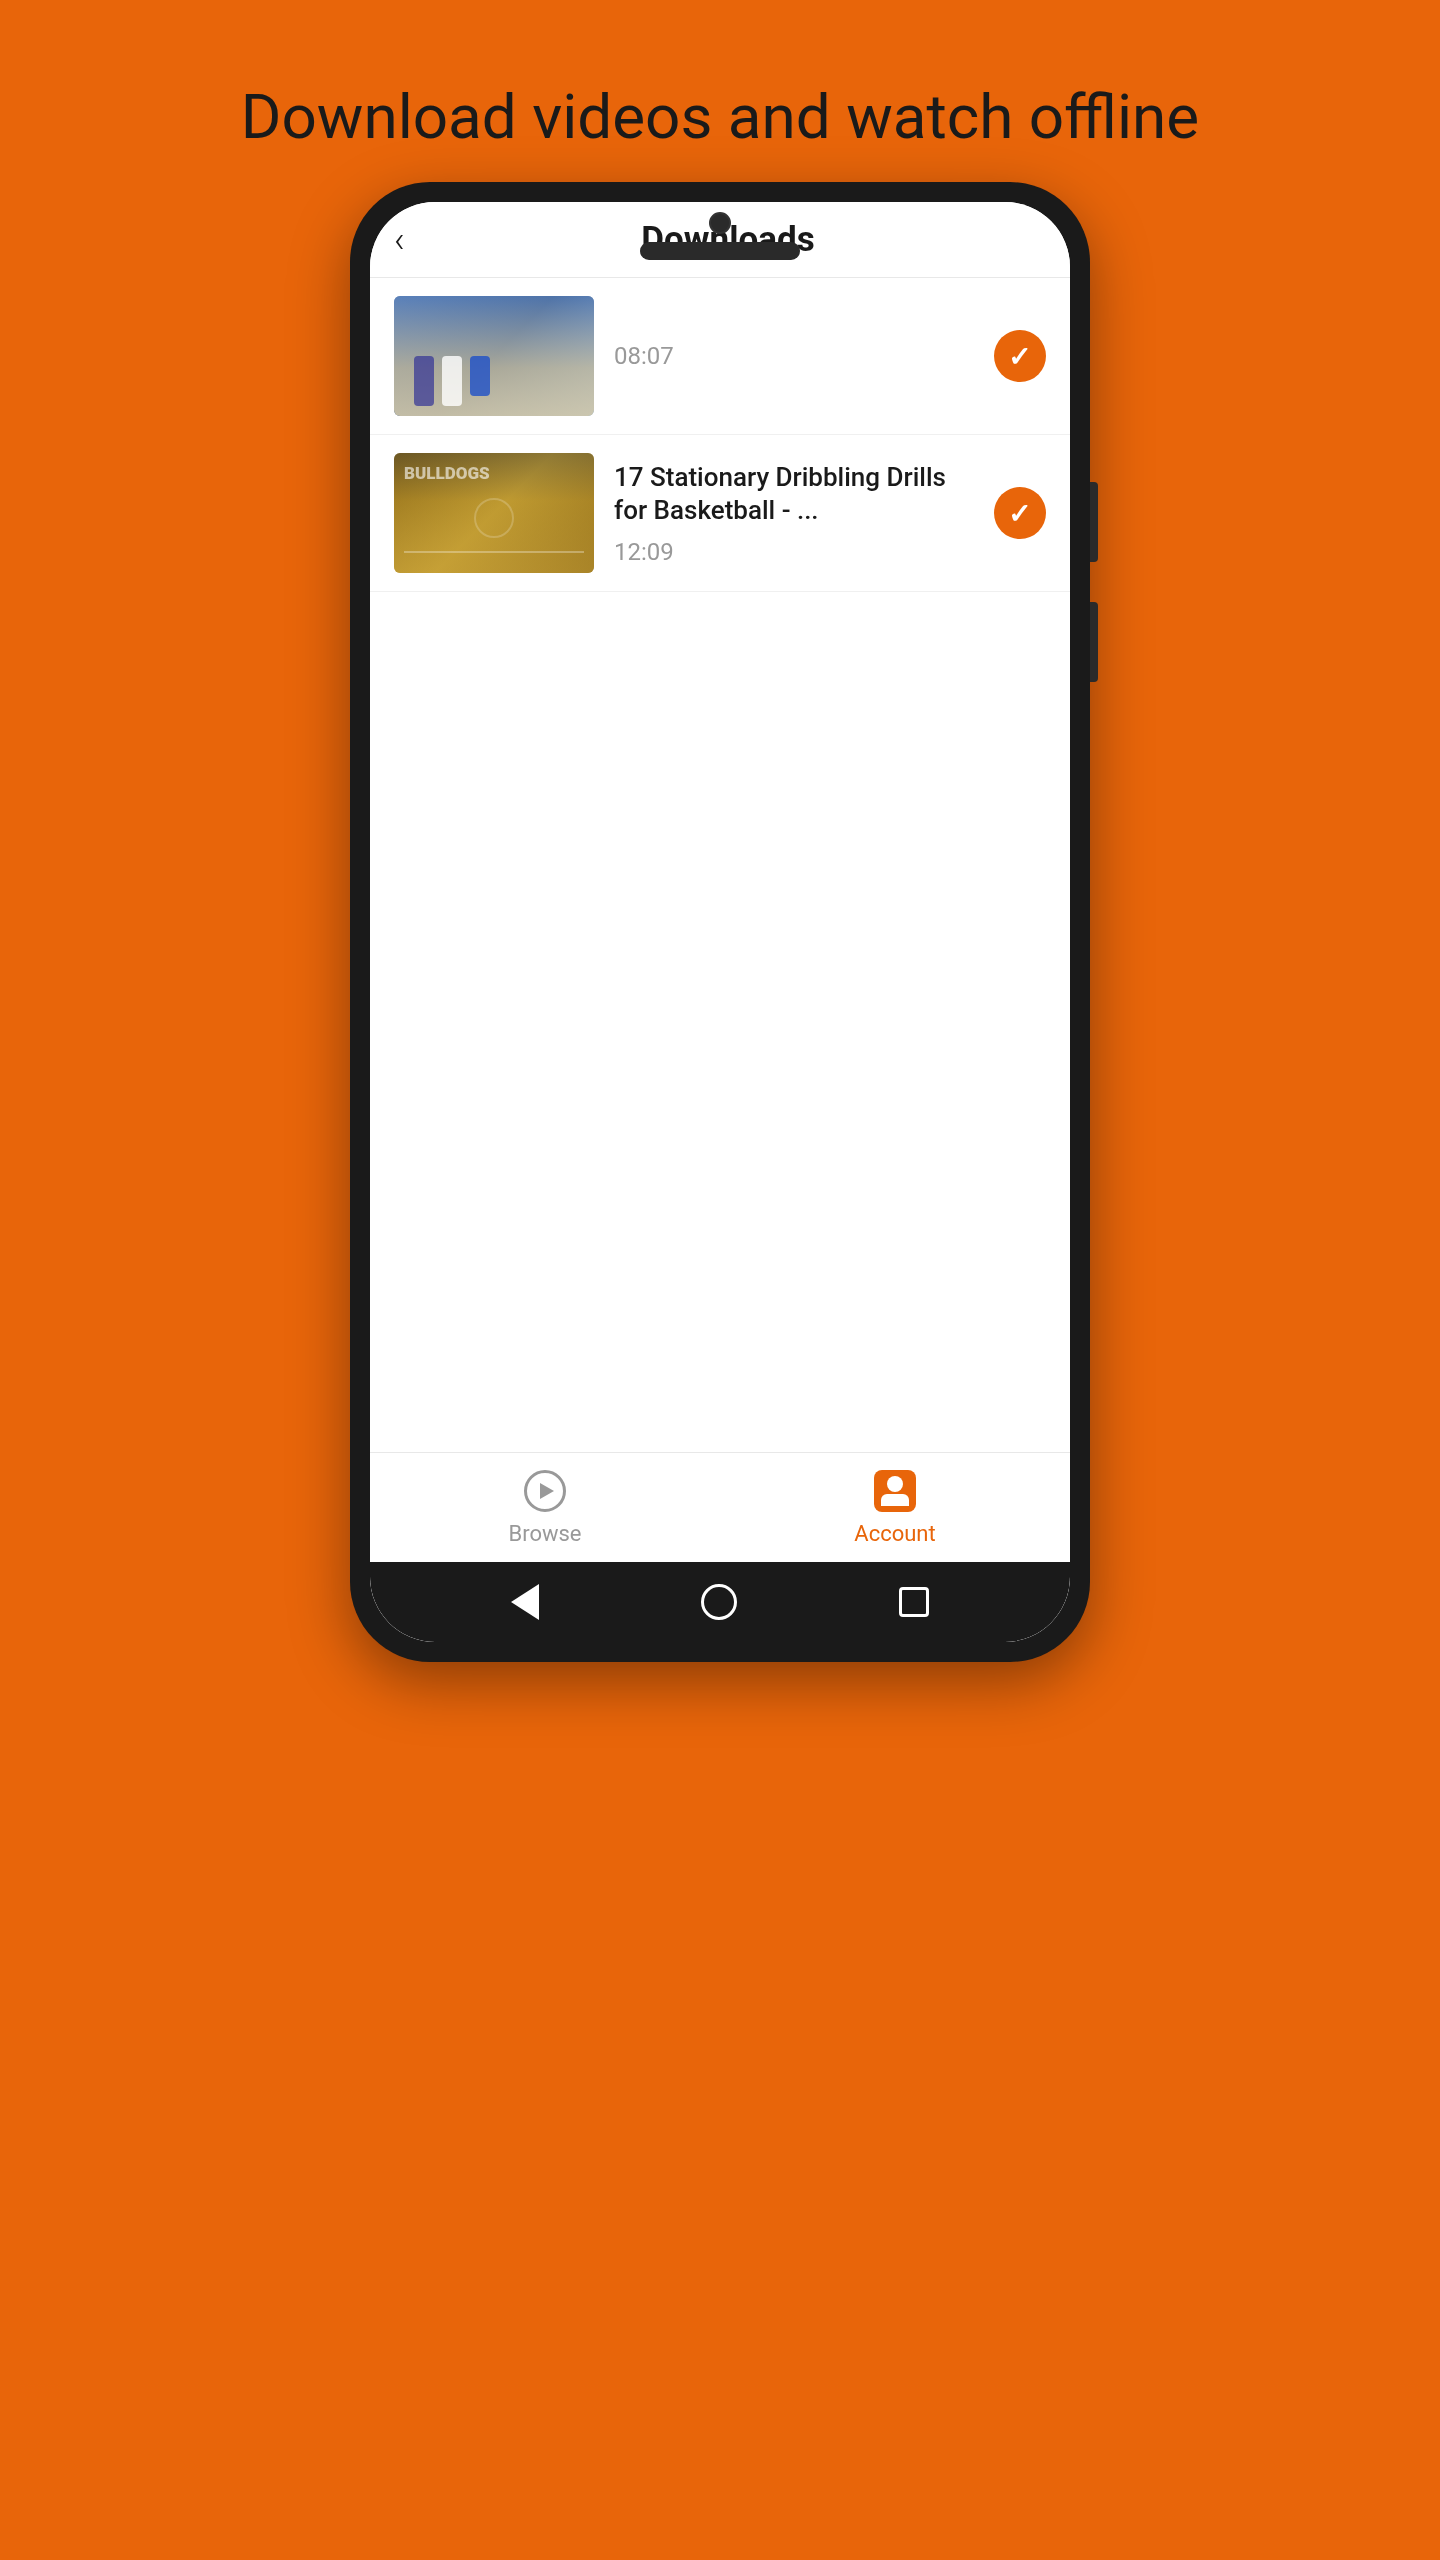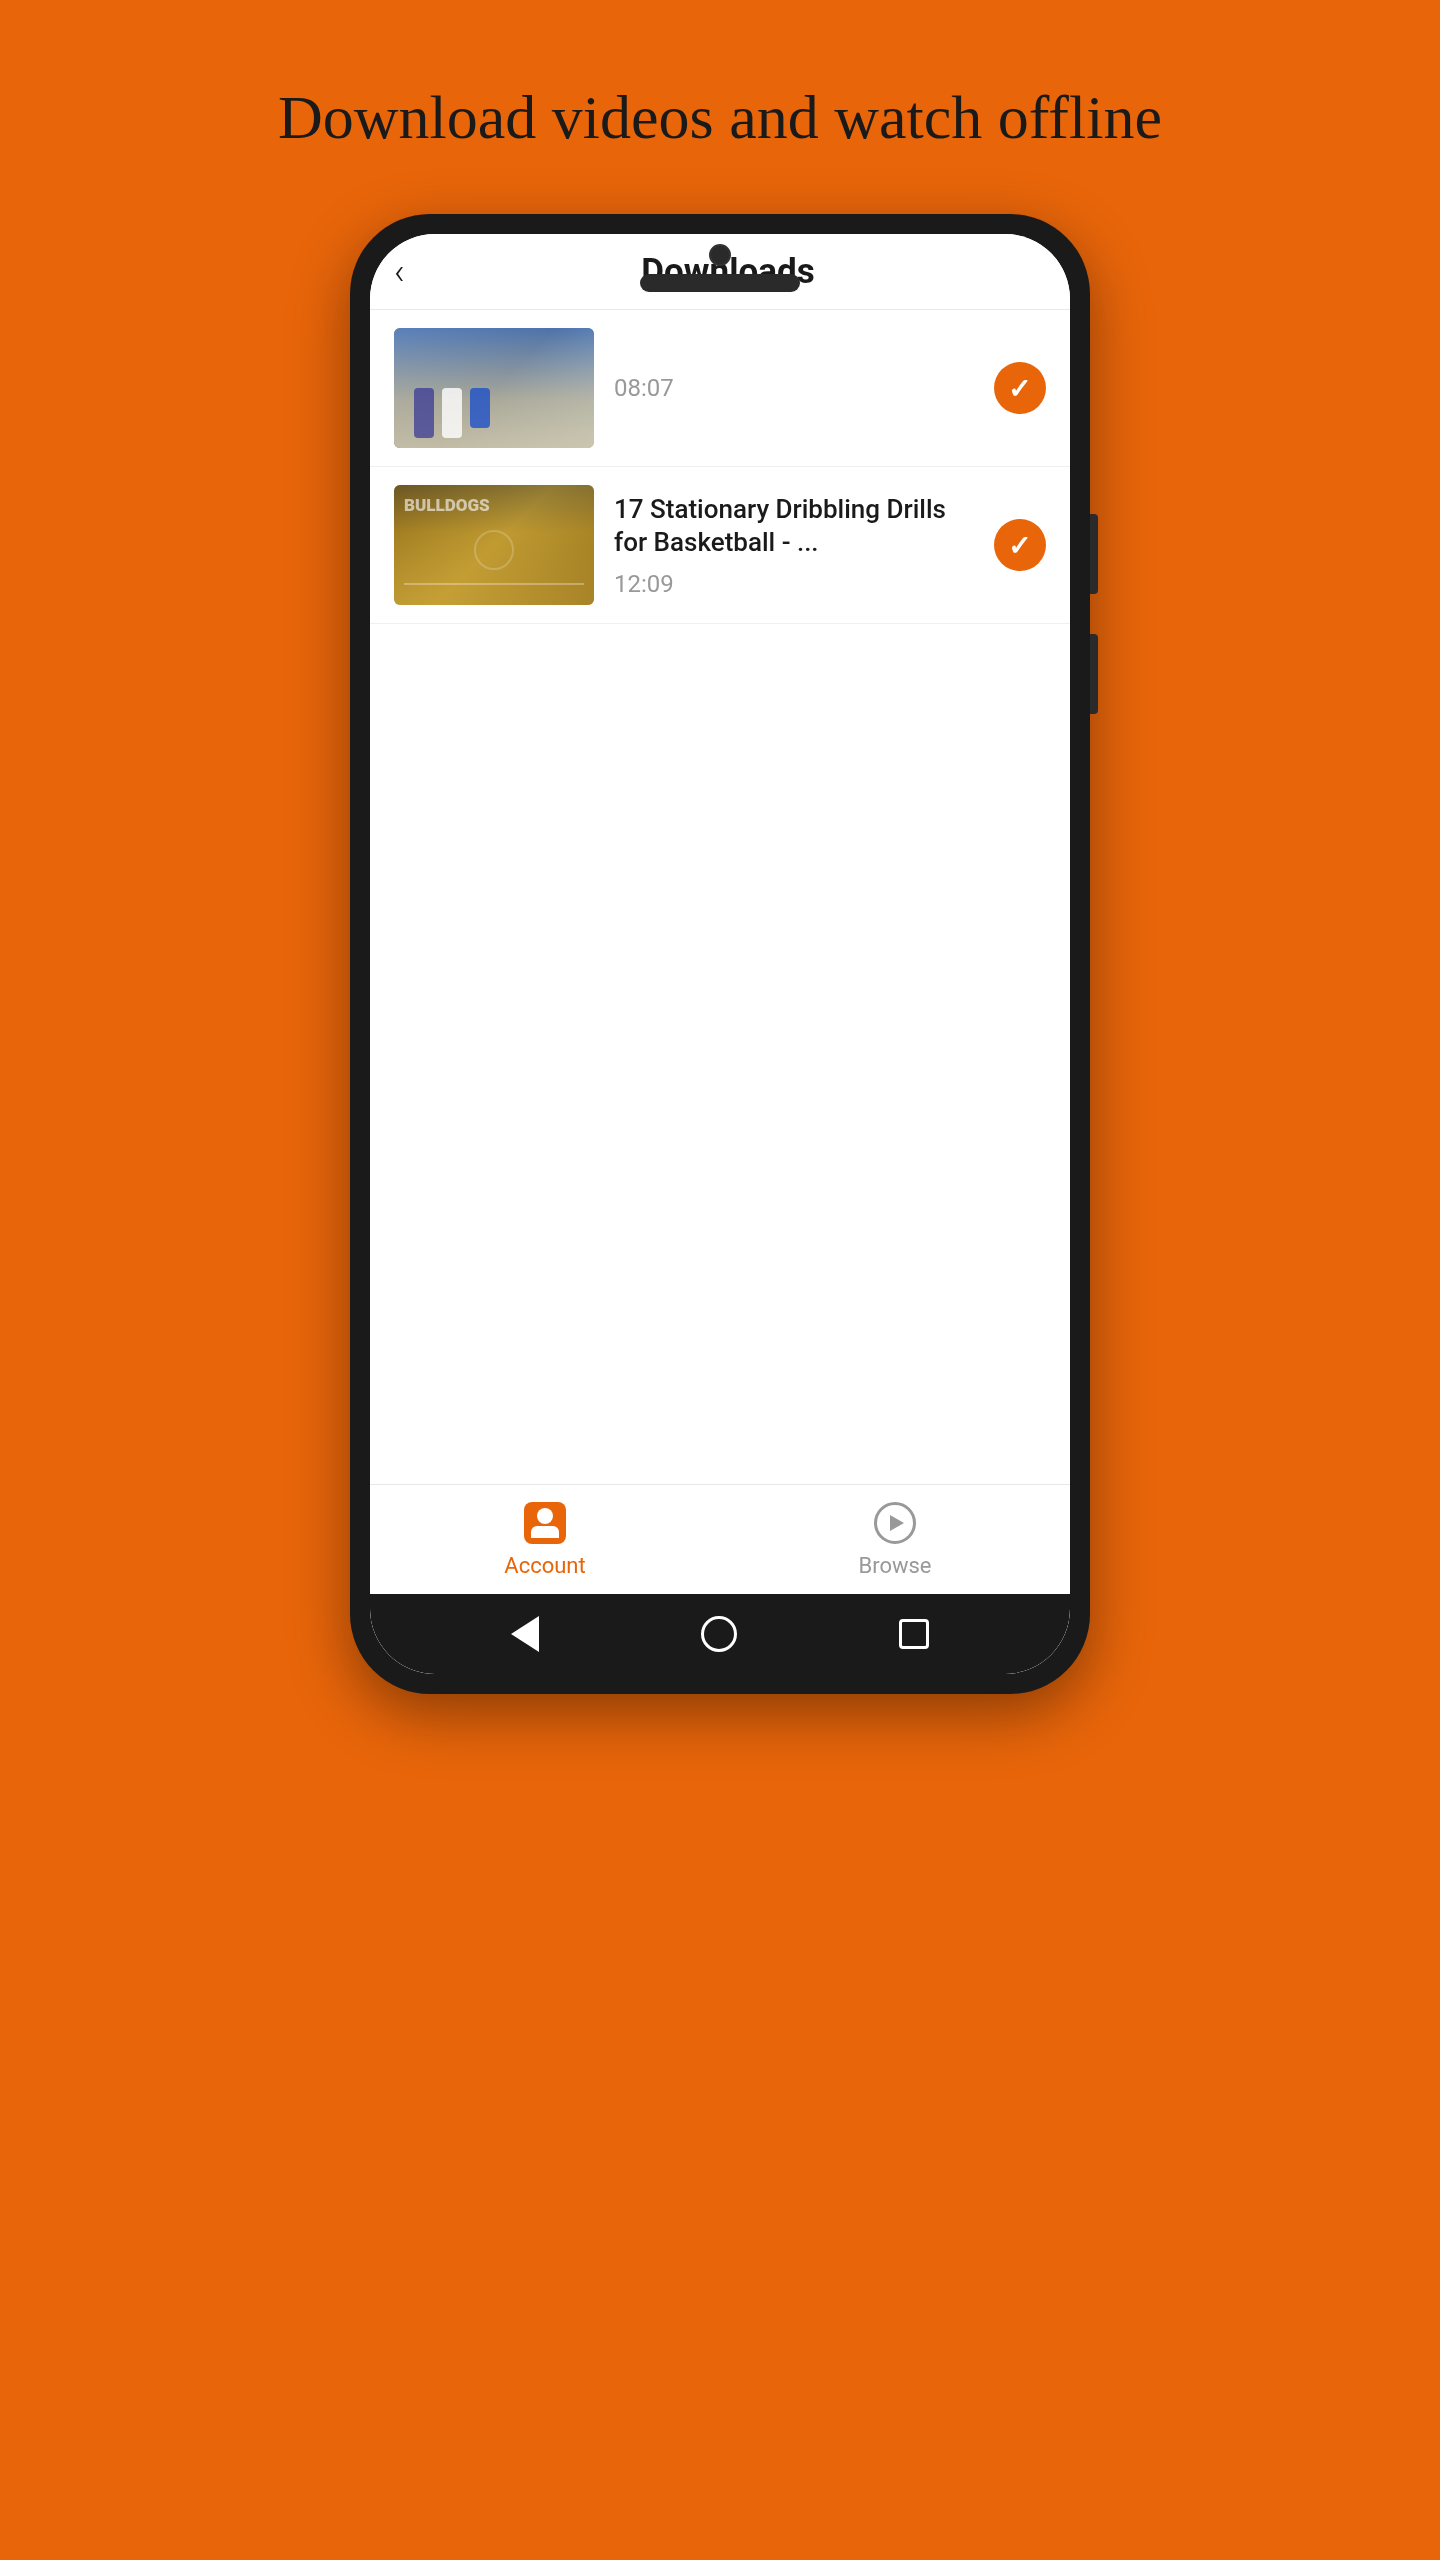--- a/index.html
+++ b/index.html
@@ -14,24 +14,23 @@
       align-items: center;
       overflow: hidden;
     }
 
     .page-title {
       font-size: 62px;
       font-weight: 400;
       color: #1a1a1a;
       text-align: center;
       margin-top: 80px;
-      margin-bottom: 60px;
+      margin-bottom: 28px;
       line-height: 1.2;
       padding: 0 80px;
-      font-family: Liberation Serif, serif;
     }
 
     .phone-wrapper {
       position: relative;
       width: 740px;
       height: 1480px;
       background: #1a1a1a;
       border-radius: 80px;
       padding: 20px;
       box-shadow: 0 20px 60px rgba(0,0,0,0.4);
@@ -469,29 +468,29 @@
         <div class="download-check">
           <span class="check-mark">✓</span>
         </div>
       </div>
 
     </div>
 
     <div class="bottom-nav">
       <div class="nav-item">
         <div class="nav-icon">
-          <div class="nav-icon-account"></div>
-        </div>
-        <span class="nav-label active">Account</span>
+          <div class="nav-icon-browse"></div>
+        </div>
+        <span class="nav-label">Browse</span>
       </div>
       <div class="nav-item">
         <div class="nav-icon">
-          <div class="nav-icon-browse"></div>
-        </div>
-        <span class="nav-label">Browse</span>
+          <div class="nav-icon-account"></div>
+        </div>
+        <span class="nav-label active">Account</span>
       </div>
     </div>
 
     <div class="phone-home-bar">
       <div class="home-btn back-nav"></div>
       <div class="home-btn home-nav"></div>
       <div class="home-btn recents-nav"></div>
     </div>
 
   </div>

